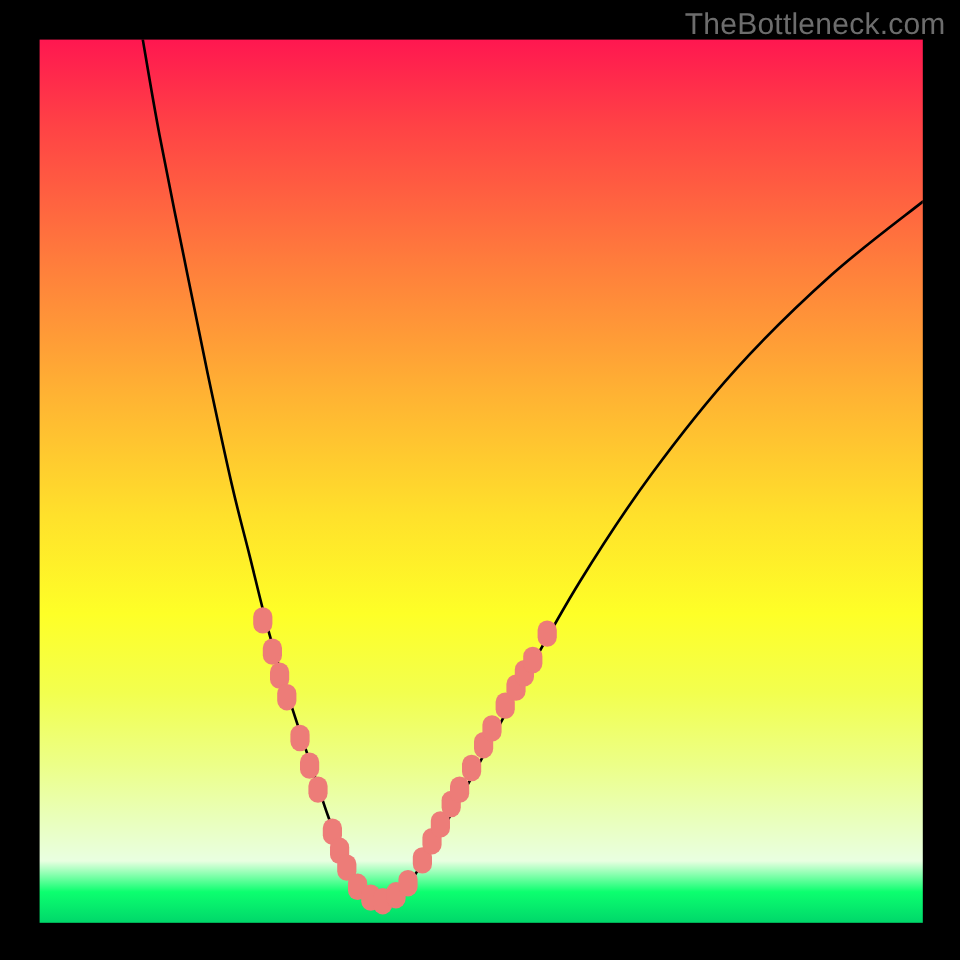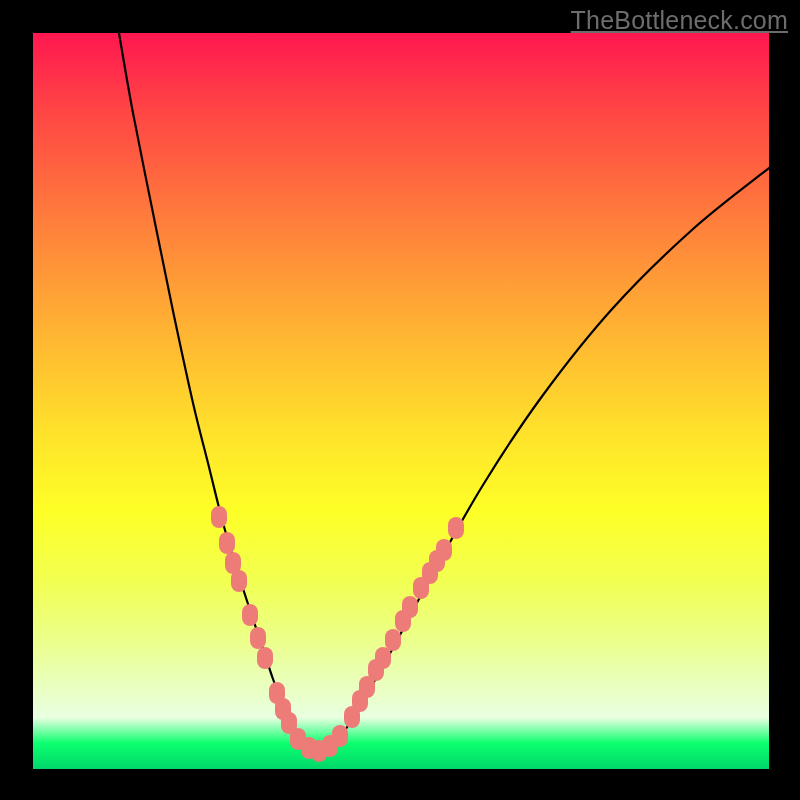--- a/index.html
+++ b/index.html
@@ -33,21 +33,20 @@
     );
   }
   .watermark {
     position: absolute;
     top: 6px;
     right: 12px;
     color: #6d6d6d;
     font-size: 25px;
     font-weight: 400;
     letter-spacing: 0.2px;
-    text-decoration: underline;
   }
   svg.curve {
     position: absolute;
     left: 0;
     top: 0;
     width: 736px;
     height: 736px;
   }
 </style>
 </head>

